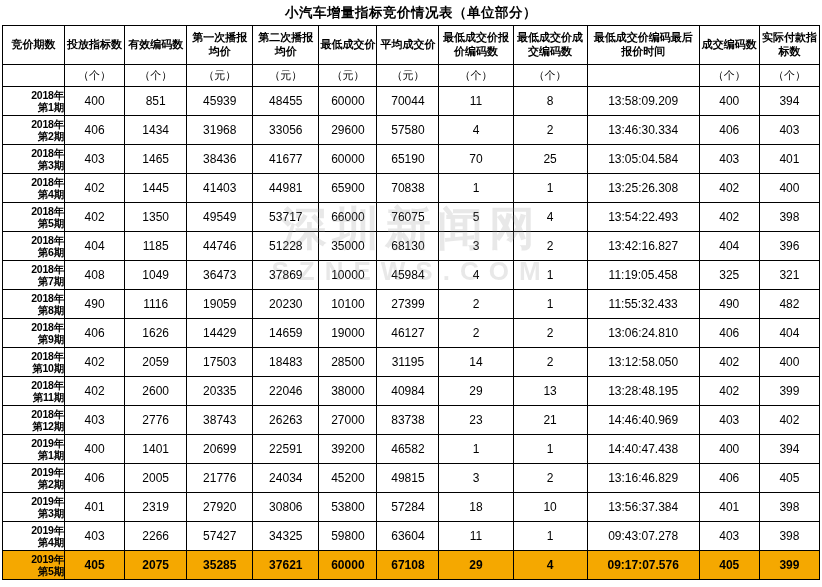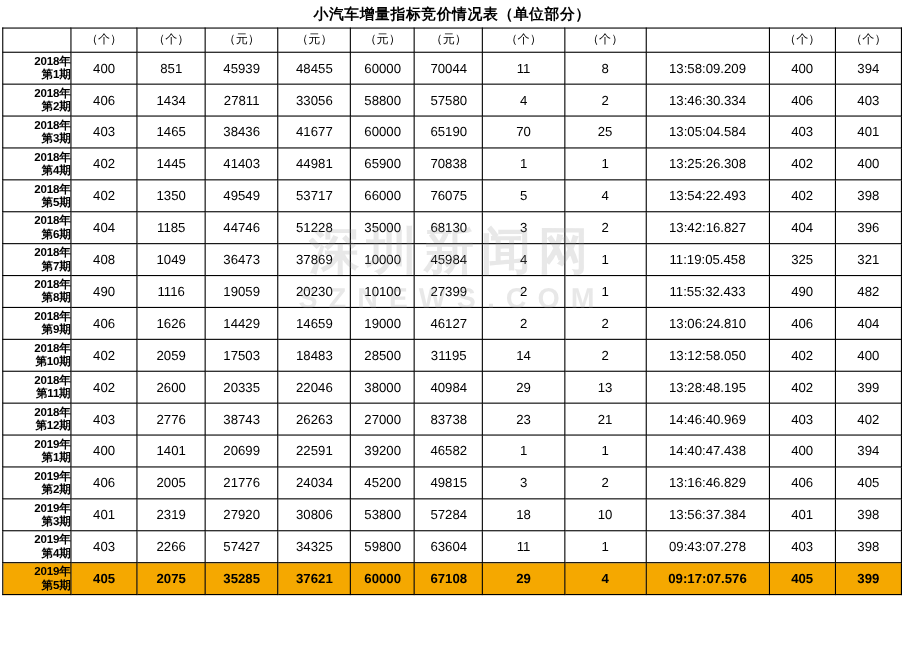--- a/index.html
+++ b/index.html
@@ -118,20 +118,34 @@
       <col style="width:66px">
       <col style="width:58px">
       <col style="width:62px">
       <col style="width:74px">
       <col style="width:74px">
       <col style="width:112px">
       <col style="width:60px">
       <col style="width:60px">
     </colgroup>
     <thead>
+      <tr>
+        <th>竞价期数</th>
+        <th>投放指标数</th>
+        <th>有效编码数</th>
+        <th>第一次播报均价</th>
+        <th>第二次播报均价</th>
+        <th>最低成交价</th>
+        <th>平均成交价</th>
+        <th>最低成交价报价编码数</th>
+        <th>最低成交价成交编码数</th>
+        <th>最低成交价编码最后报价时间</th>
+        <th>成交编码数</th>
+        <th>实际付款指标数</th>
+      </tr>
       <tr class="unit-row">
         <th></th>
         <th>（个）</th>
         <th>（个）</th>
         <th>（元）</th>
         <th>（元）</th>
         <th>（元）</th>
         <th>（元）</th>
         <th>（个）</th>
         <th>（个）</th>
@@ -158,23 +172,23 @@
           <td>400</td>
           <td>394</td>
         </tr>
         <tr>
           <td class="period">
             <span class="cell-wrap">2018年</span>
             <span class="cell-wrap">第2期</span>
           </td>
           <td>406</td>
           <td>1434</td>
-          <td>27811</td>
+          <td>31968</td>
           <td>33056</td>
-          <td>58800</td>
+          <td>29600</td>
           <td>57580</td>
           <td>4</td>
           <td>2</td>
           <td>13:46:30.334</td>
           <td>406</td>
           <td>403</td>
         </tr>
         <tr>
           <td class="period">
             <span class="cell-wrap">2018年</span>

